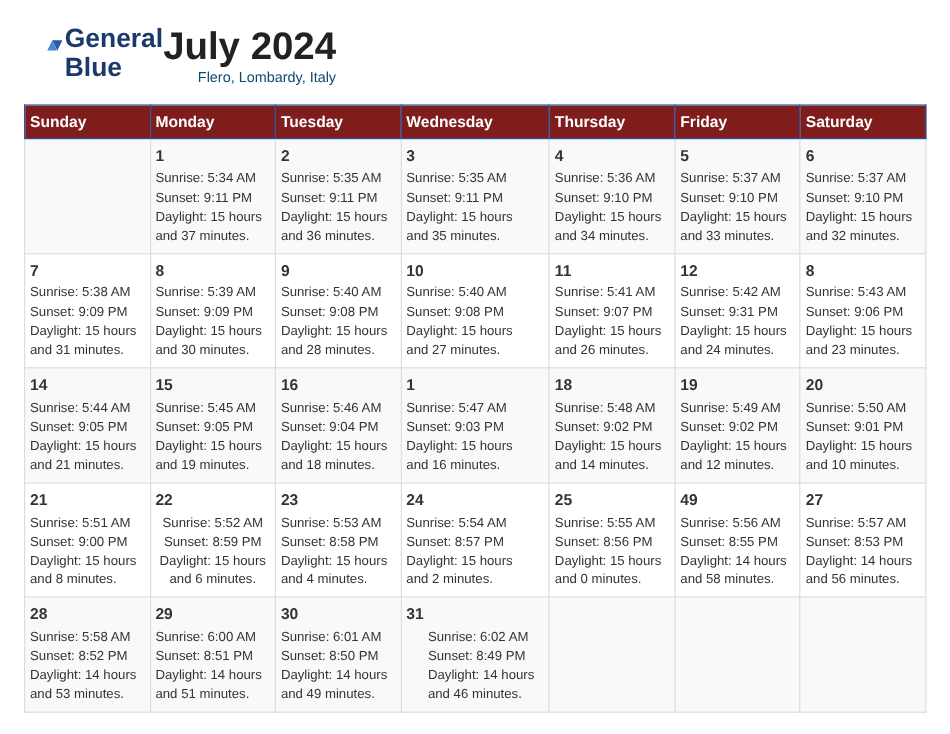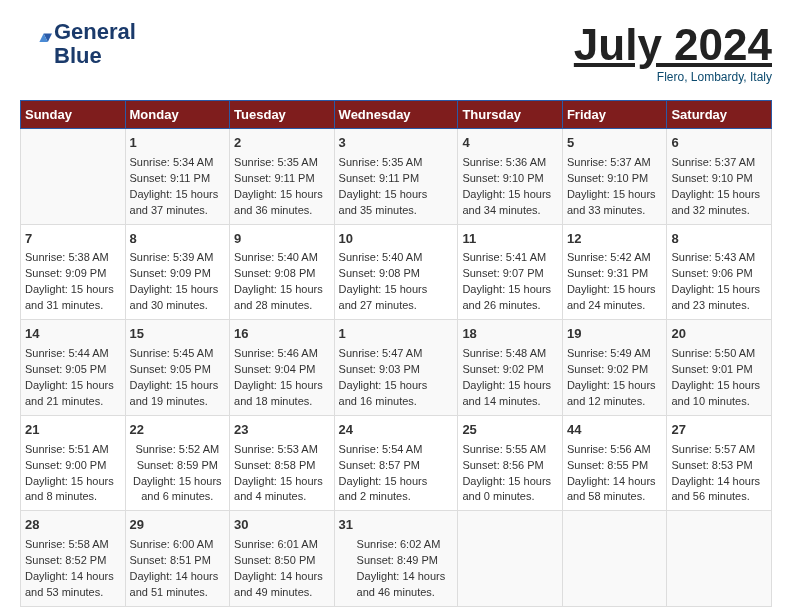--- a/index.html
+++ b/index.html
@@ -5,21 +5,20 @@
     * { box-sizing: border-box; margin: 0; padding: 0; }
     body {
       font-family: Arial, sans-serif;
       background: #fff;
       width: 792px;
       min-height: 612px;
       padding: 20px;
     }
     .header {
       display: flex;
-      justify-content: space-between;
       align-items: flex-start;
       margin-bottom: 16px;
     }
     .logo {
       display: flex;
       align-items: center;
     }
     .logo-text {
       font-size: 22px;
       font-weight: bold;
@@ -29,24 +28,23 @@
     .logo-icon {
       width: 28px;
       height: 28px;
       margin-left: 4px;
       margin-right: 2px;
     }
     .title-block {
       text-align: right;
     }
     .month-year {
-      font-size: 44px;
+      font-size: 32px;
       font-weight: bold;
       color: #222;
-      text-decoration: underline;
     }
     .location {
       font-size: 12px;
       color: #0c4a6e;
     }
     table {
       width: 100%;
       border-collapse: collapse;
       font-size: 11px;
     }
@@ -302,21 +300,21 @@
 and 2 minutes.</div>
         </td>
         <td>
           <span class="date-num">25</span>
           <div class="cell-info" style="white-space: pre-line;">Sunrise: 5:55 AM
 Sunset: 8:56 PM
 Daylight: 15 hours
 and 0 minutes.</div>
         </td>
         <td>
-          <span class="date-num">44</span>
+          <span class="date-num">49</span>
           <div class="cell-info" style="white-space: pre-line;">Sunrise: 5:56 AM
 Sunset: 8:55 PM
 Daylight: 14 hours
 and 58 minutes.</div>
         </td>
         <td>
           <span class="date-num">27</span>
           <div class="cell-info" style="white-space: pre-line;">Sunrise: 5:57 AM
 Sunset: 8:53 PM
 Daylight: 14 hours

